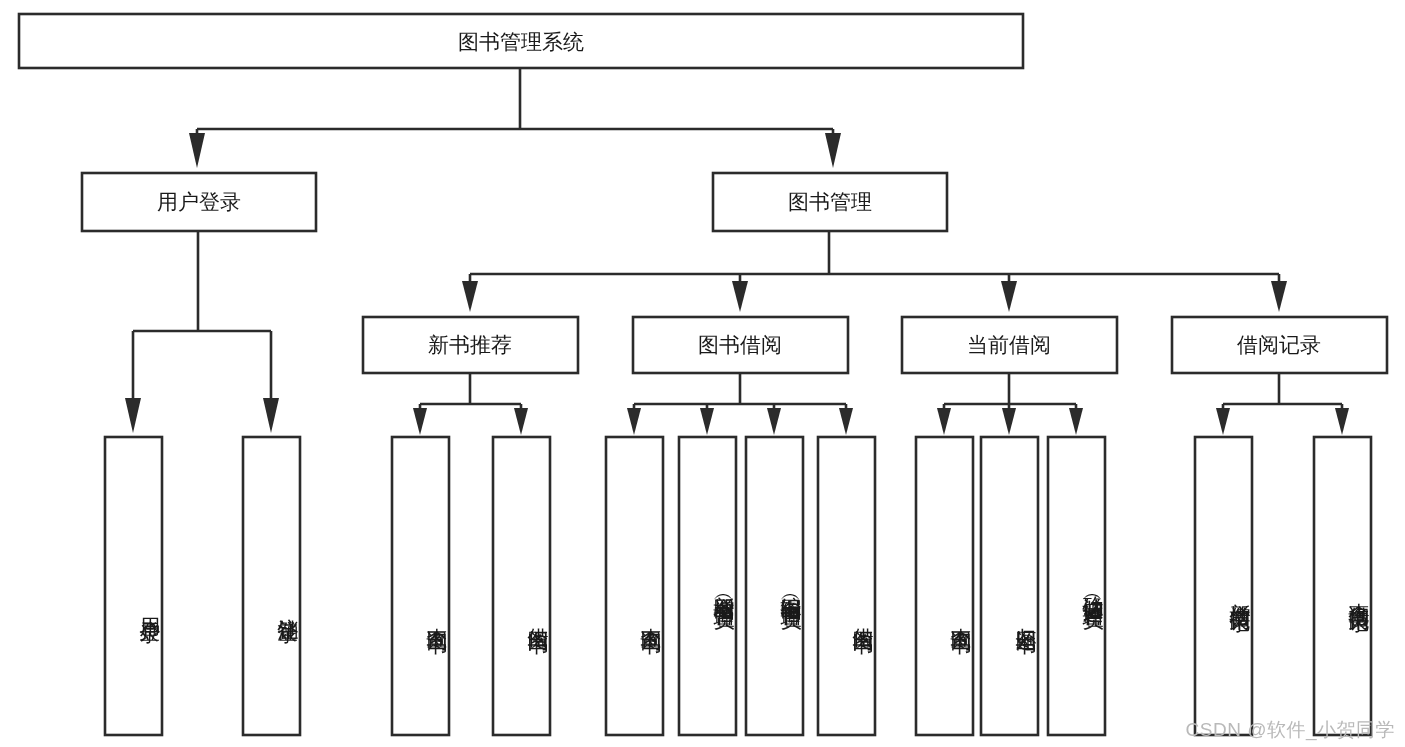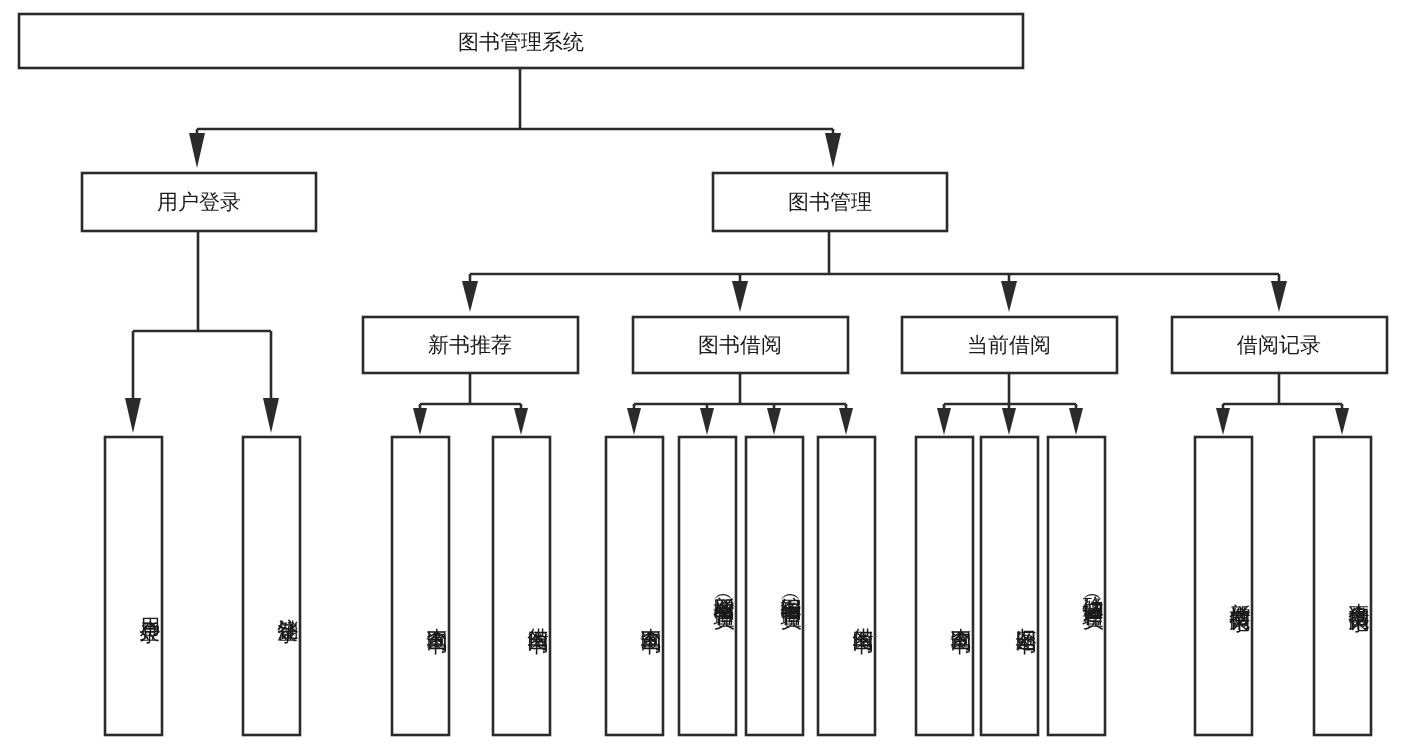--- a/index.html
+++ b/index.html
@@ -217,14 +217,15 @@
   <div class="leaf-label-v" style="left:746px; top:443px; width:57px; height:290px;">编辑图书（管理员）</div>
   <div class="leaf-label-v" style="left:818px; top:500px; width:57px; height:230px;">借阅图书</div>
 
   <div class="leaf-label-v" style="left:916px; top:500px; width:57px; height:230px;">查询图书</div>
   <div class="leaf-label-v" style="left:981px; top:500px; width:57px; height:230px;">归还图书</div>
   <div class="leaf-label-v" style="left:1048px; top:443px; width:57px; height:290px;">确认归还（管理员）</div>
 
   <div class="leaf-label-v" style="left:1195px; top:457px; width:57px; height:270px;">新增借阅记录</div>
   <div class="leaf-label-v" style="left:1314px; top:457px; width:57px; height:270px;">查询借阅记录</div>
 
+  <div id="watermark">CSDN @软件_小贺同学</div>
 
 </div>
 
 </body></html>

